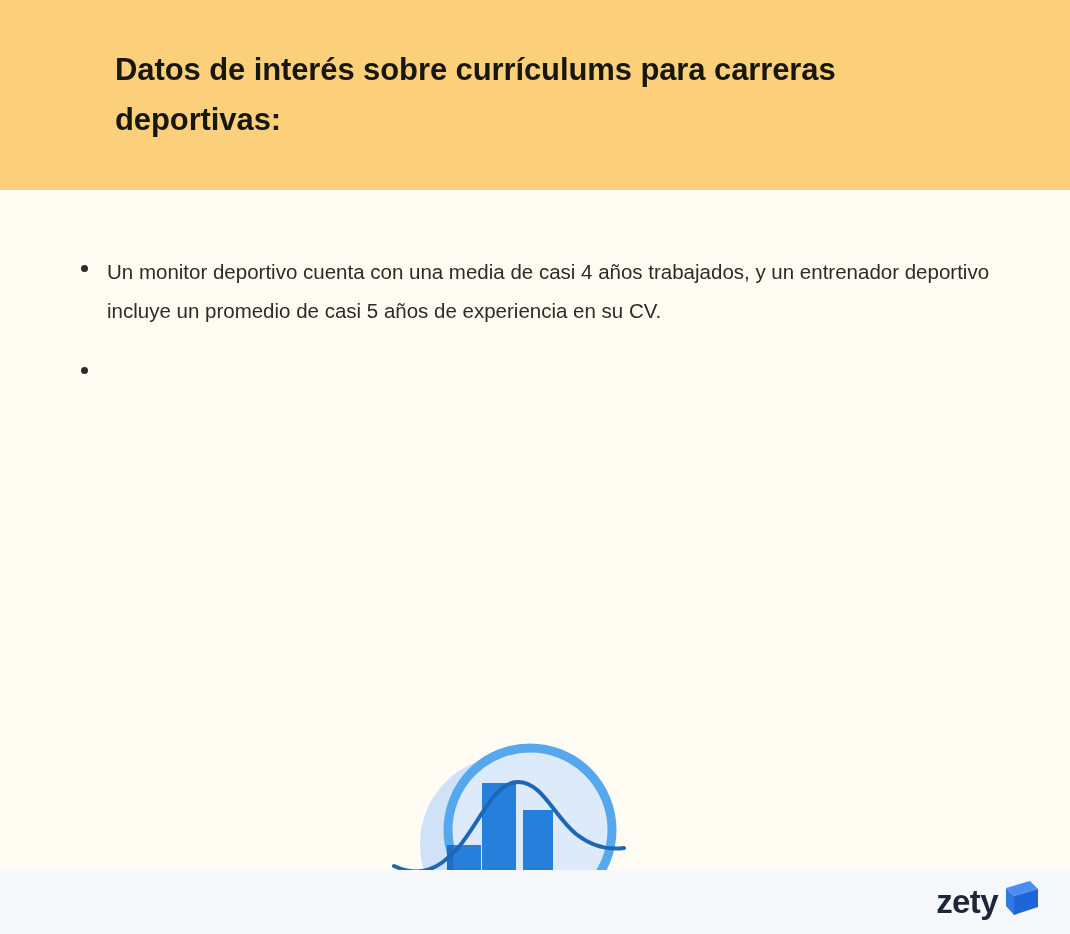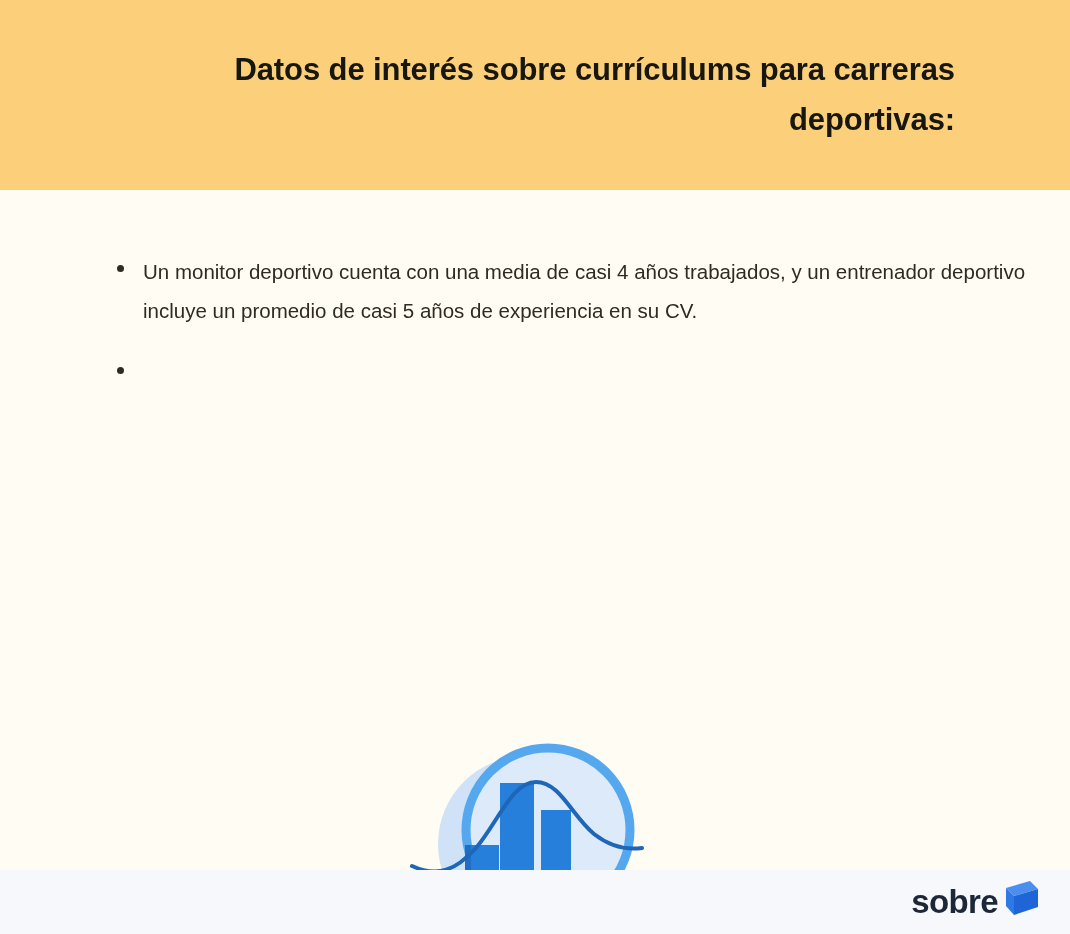--- a/index.html
+++ b/index.html
@@ -31,35 +31,34 @@
     height: 190px;
     background: #FCD07A;
     display: flex;
     align-items: center;
     justify-content: center;
     flex: 0 0 190px;
   }
 
   .header-title {
     width: 840px;
-    text-align: right;
+    text-align: left;
     font-size: 31px;
     font-weight: bold;
     line-height: 1.62;
     color: #17160F;
     letter-spacing: -0.1px;
   }
 
   
   .content {
     flex: 1 1 auto;
     position: relative;
     background: #FFFDF3;
     padding: 62px 72px 0 72px;
-    margin-left: 36px;
   }
 
   .bullet-list {
     list-style: none;
     width: 925px;
     margin: 0;
     padding: 0;
   }
 
   .bullet-item {
@@ -179,21 +178,21 @@
         </g>
 
         <path d="M4 128 C 30 140, 48 132, 68 110 C 90 84, 104 44, 128 44
                  C 152 44, 164 78, 186 96 C 204 110, 220 112, 234 110" fill="none" stroke="#1E66B8" stroke-width="4" stroke-linecap="round"></path>
       </svg>
     </div>
   </main>
 
   <footer class="footer-band">
     <div class="logo">
-      <span class="logo-text">sobre</span>
+      <span class="logo-text">zety</span>
       <svg class="logo-mark" viewBox="0 0 40 40" xmlns="http://www.w3.org/2000/svg">
         <polygon points="4,9 28,2 36,10 12,17" fill="#4C8EF0"></polygon>
         <polygon points="36,10 36,28 12,36 12,17" fill="#1E66D8"></polygon>
         <polygon points="12,17 4,9 4,27 12,36" fill="#2E79E6"></polygon>
       </svg>
     </div>
   </footer>
 
 </div>
 

